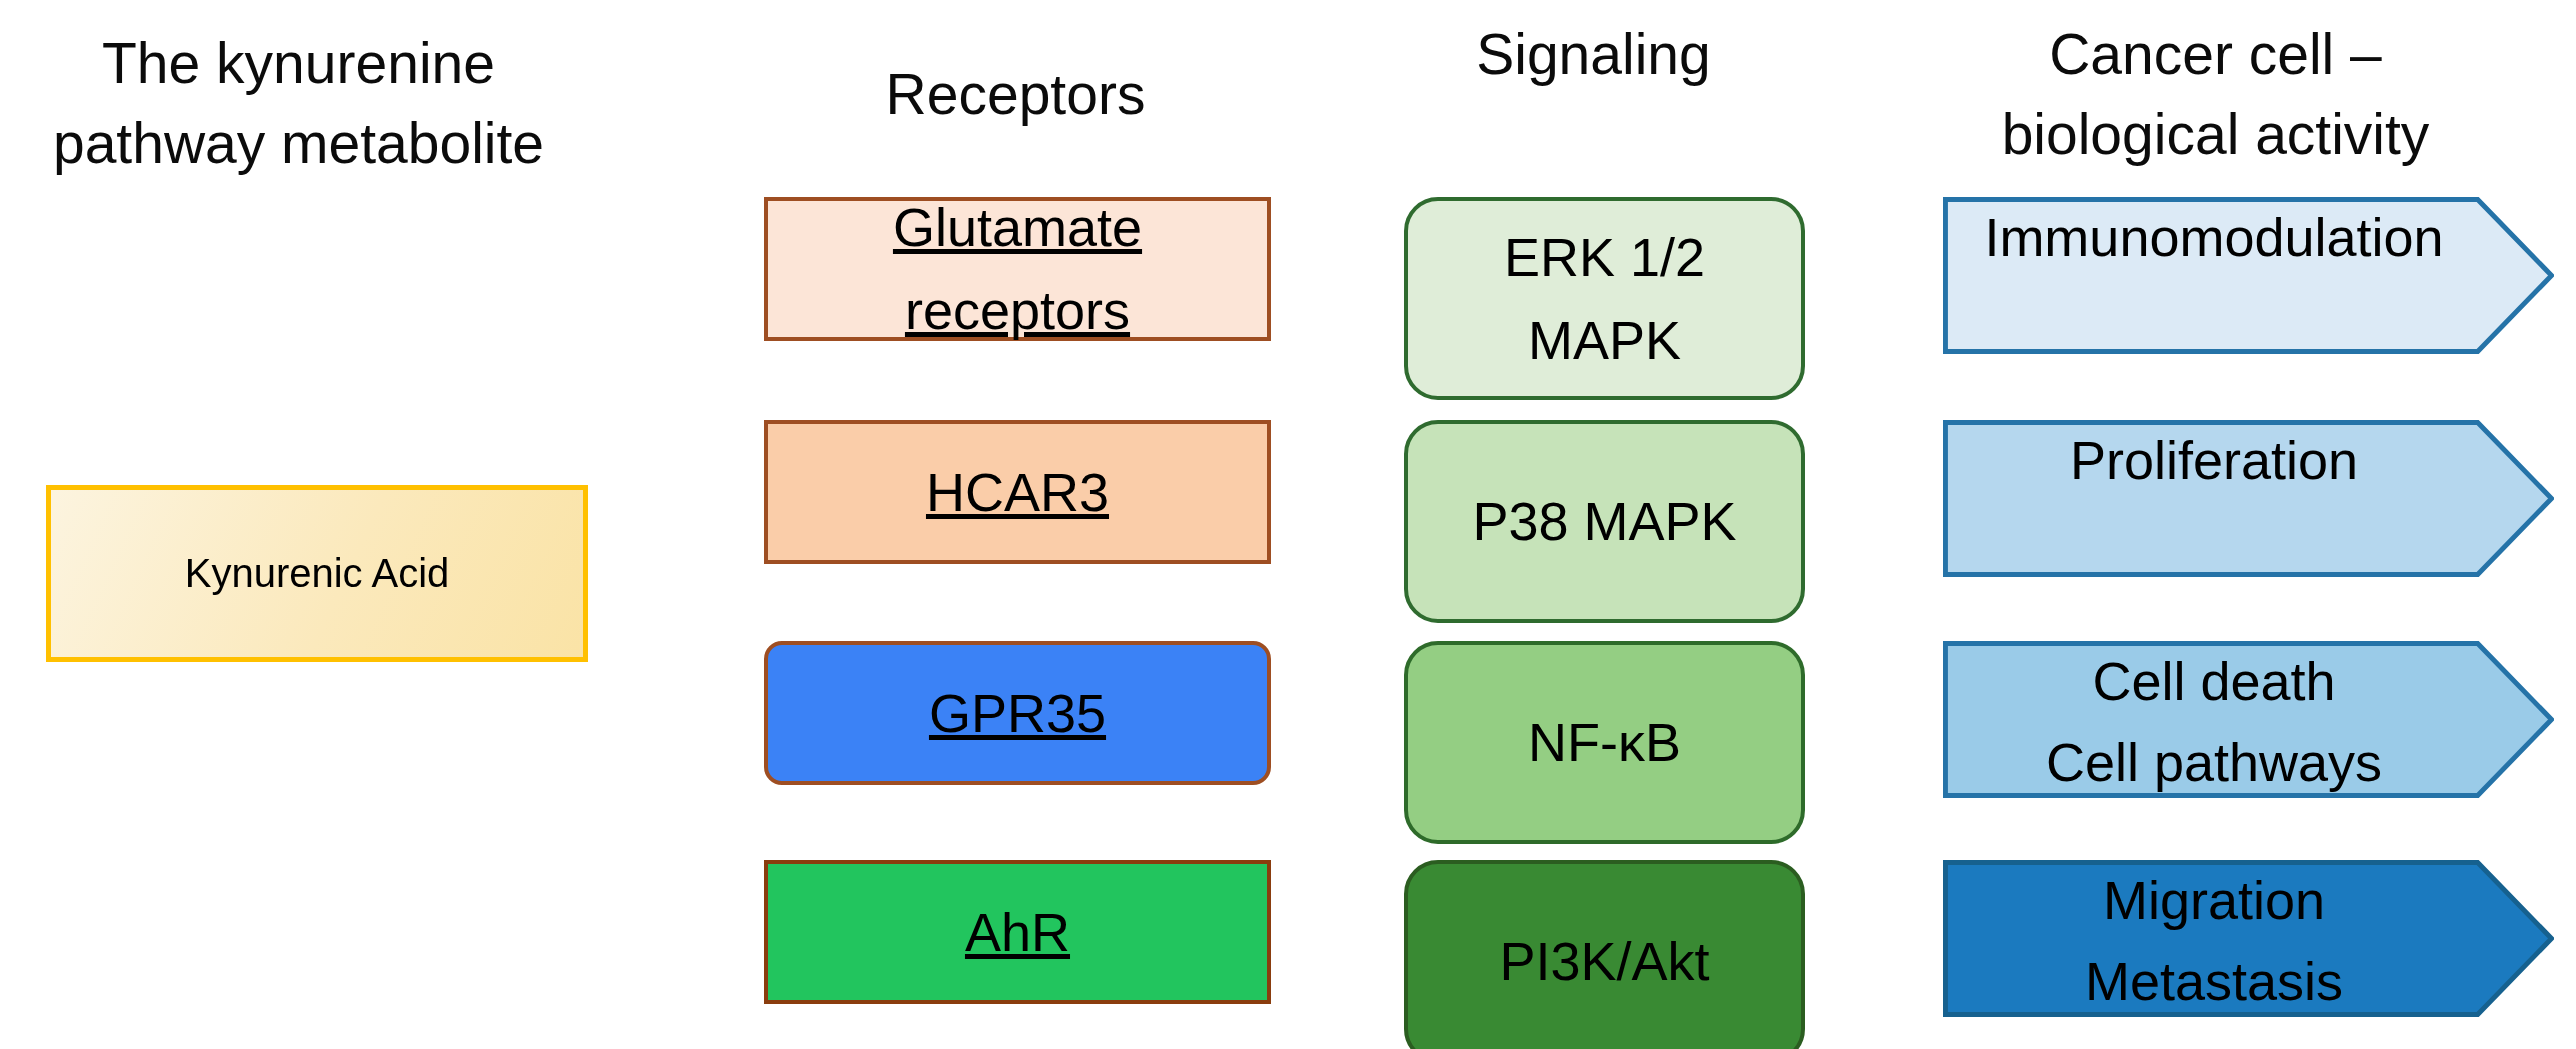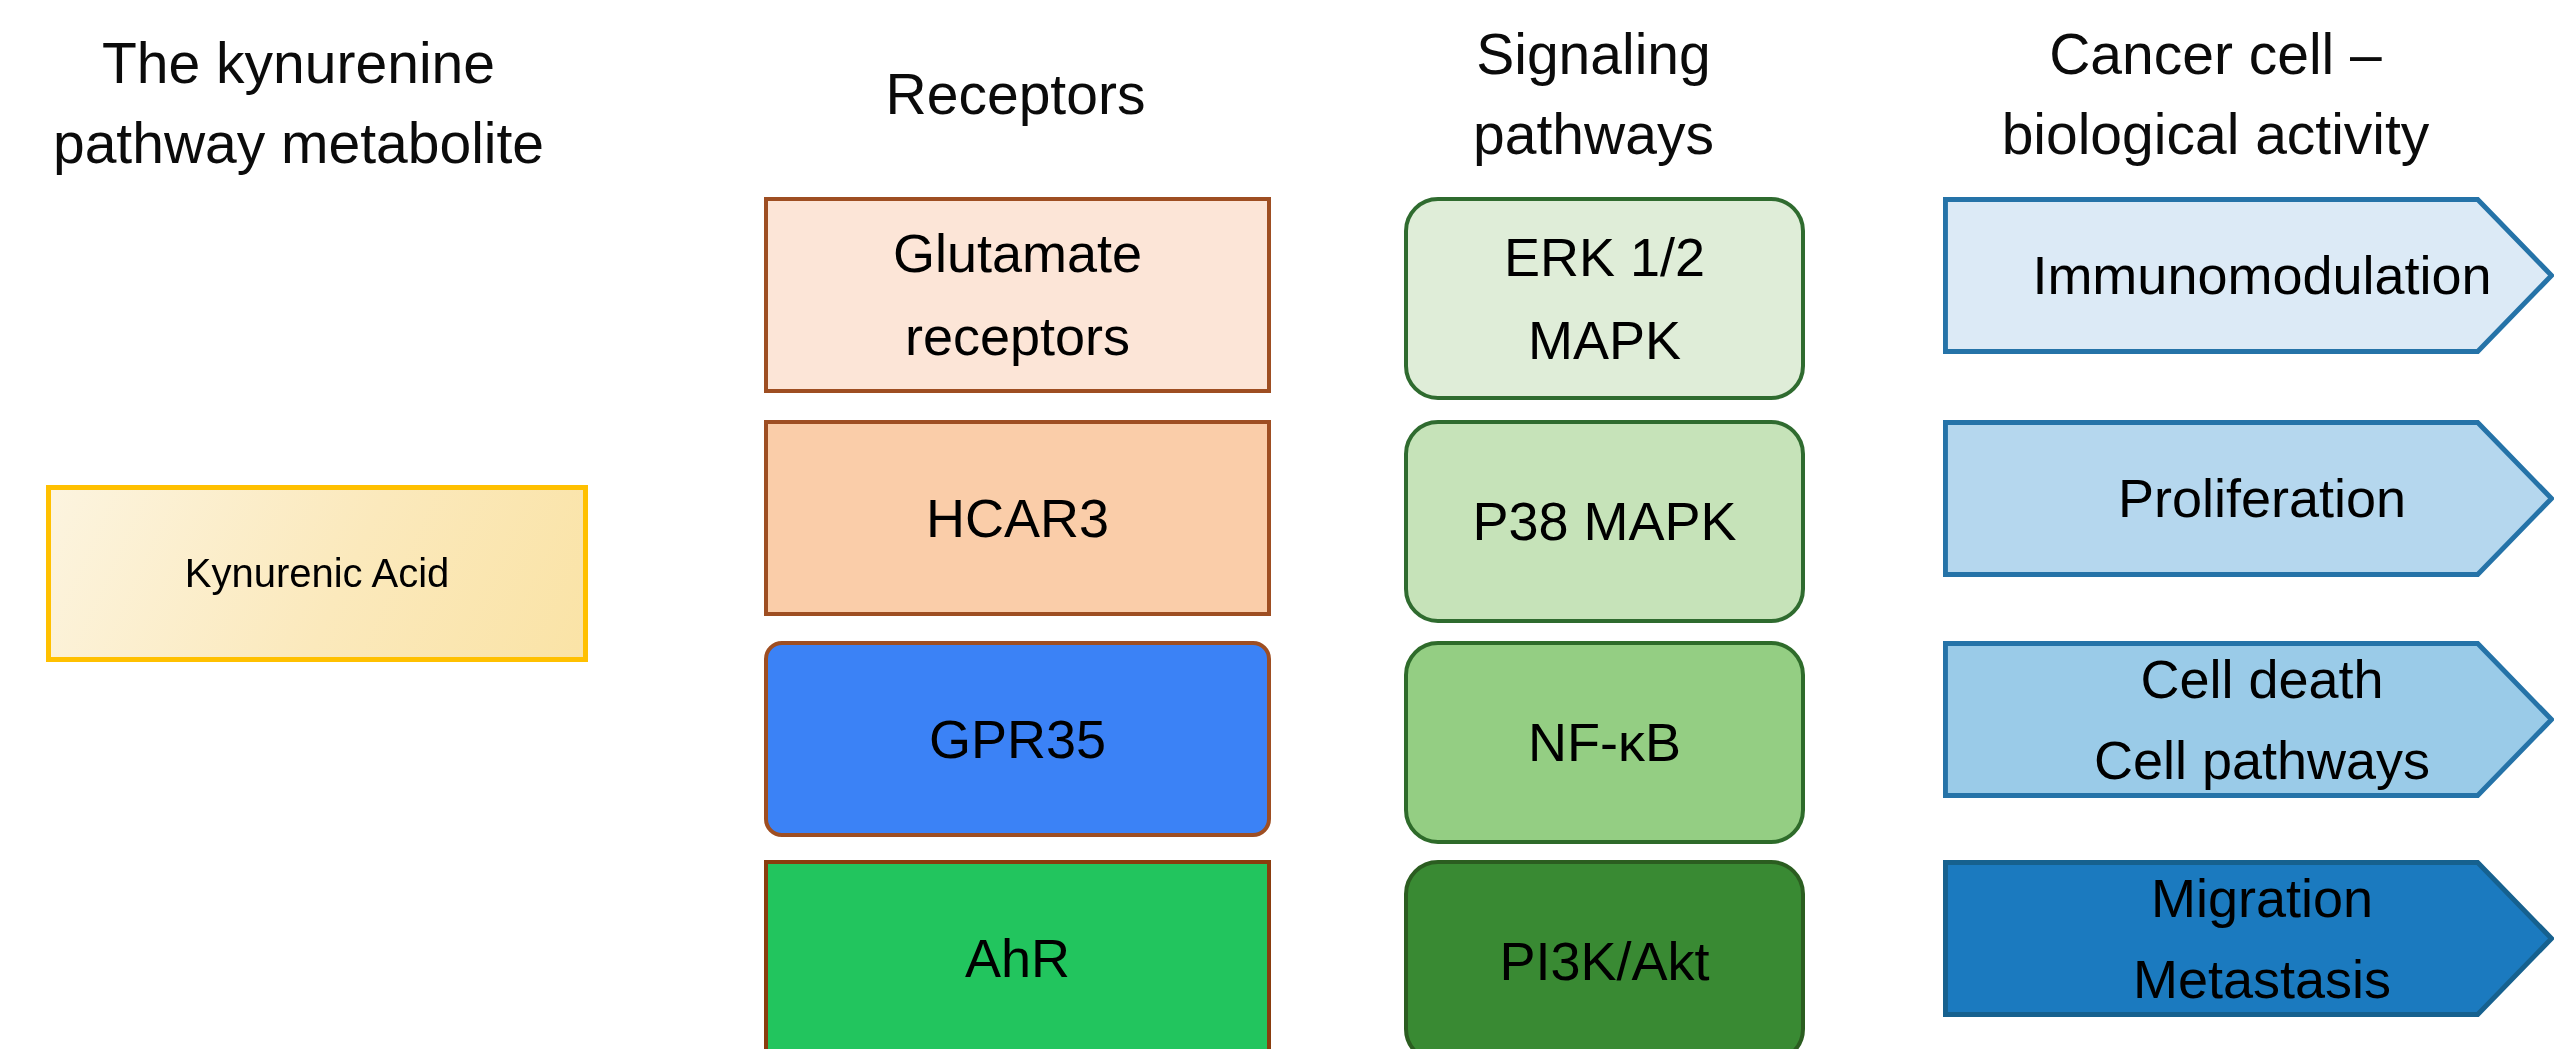--- a/index.html
+++ b/index.html
@@ -40,21 +40,21 @@
 
   
   .box-kyn {
     left: 46px; top: 485px; width: 542px; height: 177px;
     border: 5.5px solid #FFC000;
     background: linear-gradient(115deg, #FCF4DF 0%, #FBE9BC 55%, #FAE3A6 100%);
     font-size: 40px;
   }
 
   
-  .box-orange { left: 764px; width: 507px; height: 196px; border: 4.3px solid #9E4E22; }
+  .box-orange { left: 764px; width: 507px; height: 144px; border: 4.3px solid #9E4E22; text-decoration: underline; }
   .box-glutamate { top: 197px;  background: #FCE5D7; }
   .box-hcar3     { top: 420px;  background: #FACDA9; justify-content: center; }
   .box-gpr35     { top: 641px; background: #3b82f6; border-radius: 18px; }
   .box-ahr       { top: 860px; background: #22c55e; border-color: #8A3D0E; }
 
   
   .box-green { left: 1404px; width: 401px; height: 203px; border: 4.9px solid #2F6B2F; border-radius: 34px; }
   .box-erk   { top: 197px;  background: #DFEDD8; }
   .box-p38   { top: 420px;  background: #C6E3B9; }
   .box-nfkb  { top: 641px; background: #94CE83; border-color: #2E6B2A; }
@@ -72,45 +72,42 @@
   .arrow-r3 { top: 641px; }
   .arrow-r4 { top: 860px; }
   .arrow svg { position: absolute; left: 0; top: 0; display: block; }
   .arrow-label {
     position: absolute;
     left: 0; top: 0;
     width: 542px; height: 157px;
     display: flex;
     flex-direction: column;
     align-items: center;
-    justify-content: center;
     text-align: center;
     font-size: 54px;
     line-height: 81px;
-    padding-left: 48px;
   }
   .arrow-label .bline { display: block; }
 </style>
 </head>
 <body>
 
 <div class="canvas">
 
   <div class="col-header" style="left:0; top:23px; width:597px;">
     <span class="hline">The kynurenine</span>
     <span class="hline">pathway metabolite</span>
   </div>
 
   <div class="col-header" style="left:720px; top:54px; width:591px;">
     <span class="hline">Receptors</span>
   </div>
 
   <div class="col-header" style="left:1298px; top:13.5px; width:591px;">
     <span class="hline">Signaling</span>
-    <span class="hline">pathways</span>
   </div>
 
   <div class="col-header" style="left:1920px; top:13.5px; width:591px;">
     <span class="hline">Cancer cell –</span>
     <span class="hline">biological activity</span>
   </div>
 
   <div class="box box-kyn">
     <span class="bline">Kynurenic Acid</span>
   </div>

